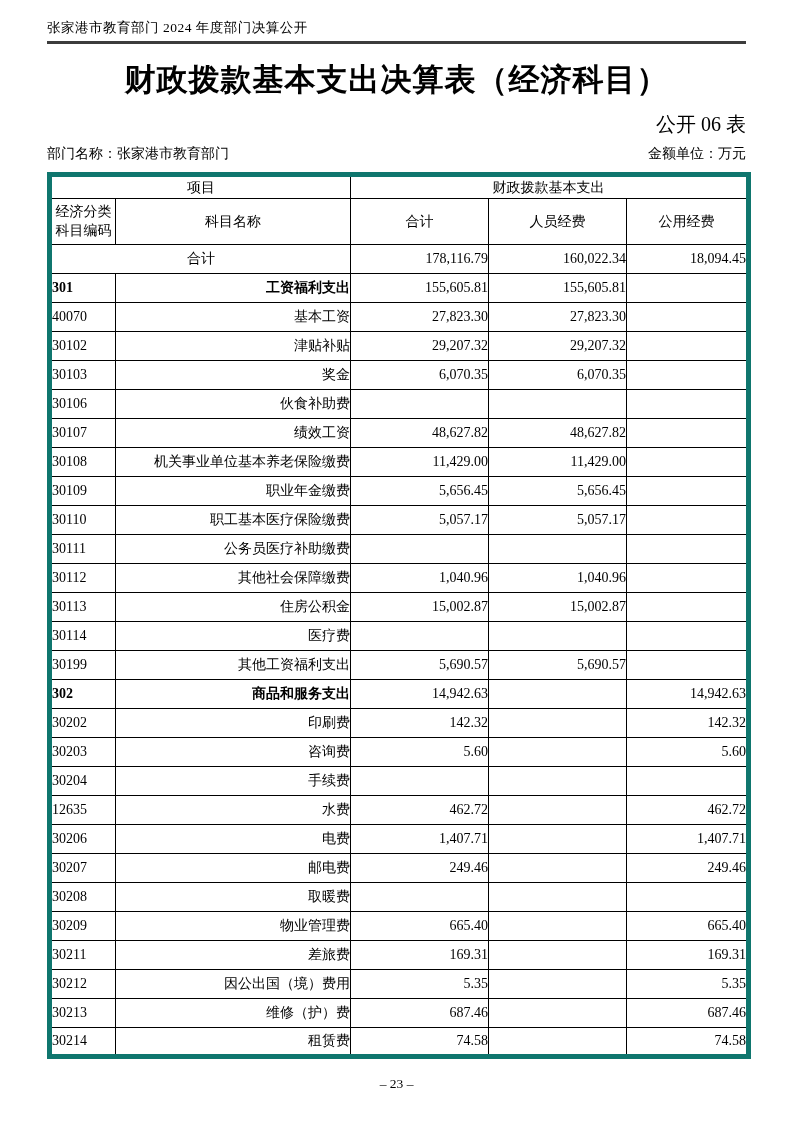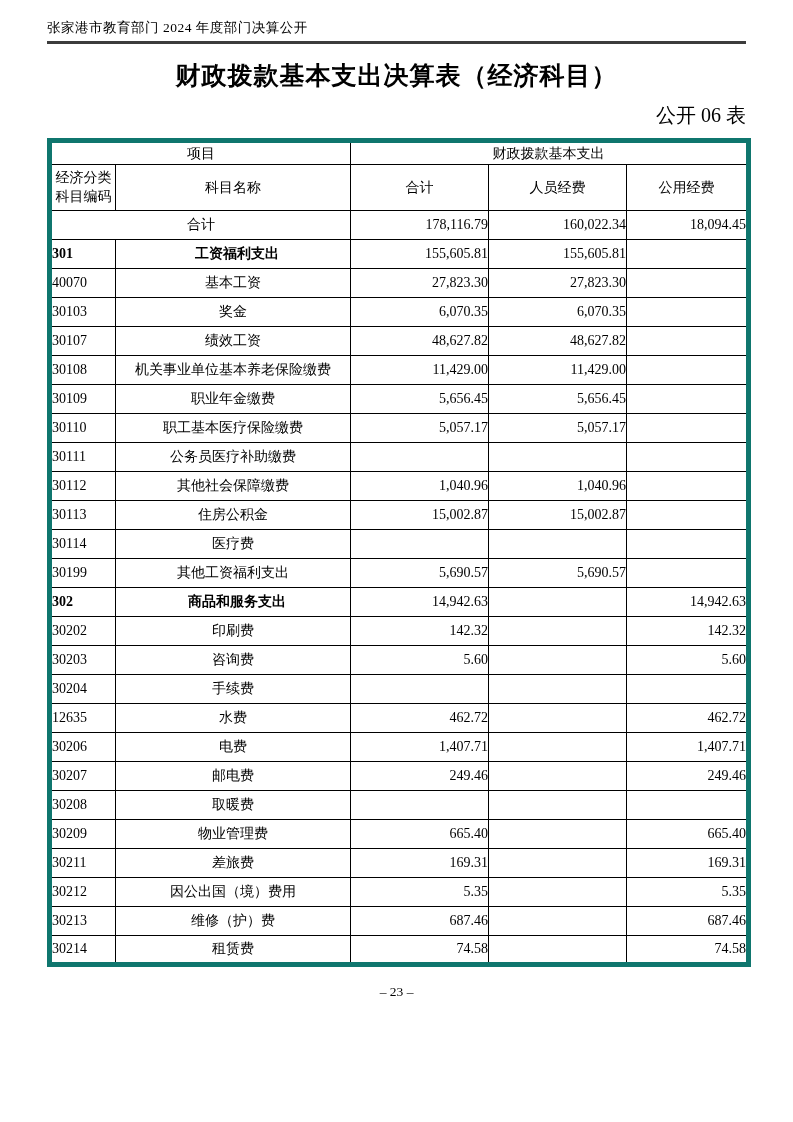--- a/index.html
+++ b/index.html
@@ -31,21 +31,21 @@
   }
   .doc-header-rule {
     margin-top: 4px;
     height: 3px;
     background: #3c3c3c;
   }
   
   .doc-title {
     margin-top: 15px;
     text-align: center;
-    font-size: 25px;
+    font-size: 31px;
     font-weight: bold;
     letter-spacing: 1px;
   }
   .table-no {
     margin-top: 10px;
     text-align: right;
     font-size: 20px;
   }
   .meta-row {
     margin-top: 7px;
@@ -71,21 +71,21 @@
   }
   table.budget {
     border: 5px solid #0f766e;
   }
   tr.hdr1 { height: 24px; }
   tr.hdr2 { height: 46px; }
   tr.data-row { height: 29px; }
   .c-center { text-align: center; vertical-align: middle; }
   .code-hdr-line { display: block; text-align: center; line-height: 1.35; }
   td.code-cell { text-align: left; padding-left: 6px; vertical-align: middle; }
-  td.name-cell { text-align: center; padding-left: 27px; vertical-align: middle; }
+  td.name-cell { text-align: right; padding-left: 27px; vertical-align: middle; }
   td.num-cell { text-align: right; padding-right: 5px; vertical-align: middle; }
   tr.category td.code-cell,
   tr.category td.name-cell {
     font-weight: bold;
   }
   tr.category td.name-cell { padding-left: 8px; }
   
   .page-footer {
     margin-top: 17px;
     text-align: center;
@@ -100,20 +100,24 @@
 
     <div class="doc-header">
       <div class="doc-header-text">张家港市教育部门 2024 年度部门决算公开</div>
       <div class="doc-header-rule"></div>
     </div>
 
     <div class="doc-title">财政拨款基本支出决算表（经济科目）</div>
 
     <div class="table-no">公开 06 表</div>
 
+    <div class="meta-row">
+      <span>部门名称：张家港市教育部门</span>
+      <span>金额单位：万元</span>
+    </div>
 
     <table class="budget">
       <colgroup>
         <col style="width:66px">
         <col style="width:235px">
         <col style="width:138px">
         <col style="width:138px">
         <col style="width:122px">
       </colgroup>
       <thead>
@@ -147,27 +151,41 @@
     <td class="num-cell"></td>
   </tr>
           <tr class="data-row">
     <td class="code-cell">40070</td>
     <td class="name-cell">基本工资</td>
     <td class="num-cell">27,823.30</td>
     <td class="num-cell">27,823.30</td>
     <td class="num-cell"></td>
   </tr>
           <tr class="data-row">
+    <td class="code-cell">30102</td>
+    <td class="name-cell">津贴补贴</td>
+    <td class="num-cell">29,207.32</td>
+    <td class="num-cell">29,207.32</td>
+    <td class="num-cell"></td>
+  </tr>
+          <tr class="data-row">
     <td class="code-cell">30103</td>
     <td class="name-cell">奖金</td>
     <td class="num-cell">6,070.35</td>
     <td class="num-cell">6,070.35</td>
     <td class="num-cell"></td>
   </tr>
           <tr class="data-row">
+    <td class="code-cell">30106</td>
+    <td class="name-cell">伙食补助费</td>
+    <td class="num-cell"></td>
+    <td class="num-cell"></td>
+    <td class="num-cell"></td>
+  </tr>
+          <tr class="data-row">
     <td class="code-cell">30107</td>
     <td class="name-cell">绩效工资</td>
     <td class="num-cell">48,627.82</td>
     <td class="num-cell">48,627.82</td>
     <td class="num-cell"></td>
   </tr>
           <tr class="data-row">
     <td class="code-cell">30108</td>
     <td class="name-cell">机关事业单位基本养老保险缴费</td>
     <td class="num-cell">11,429.00</td>

